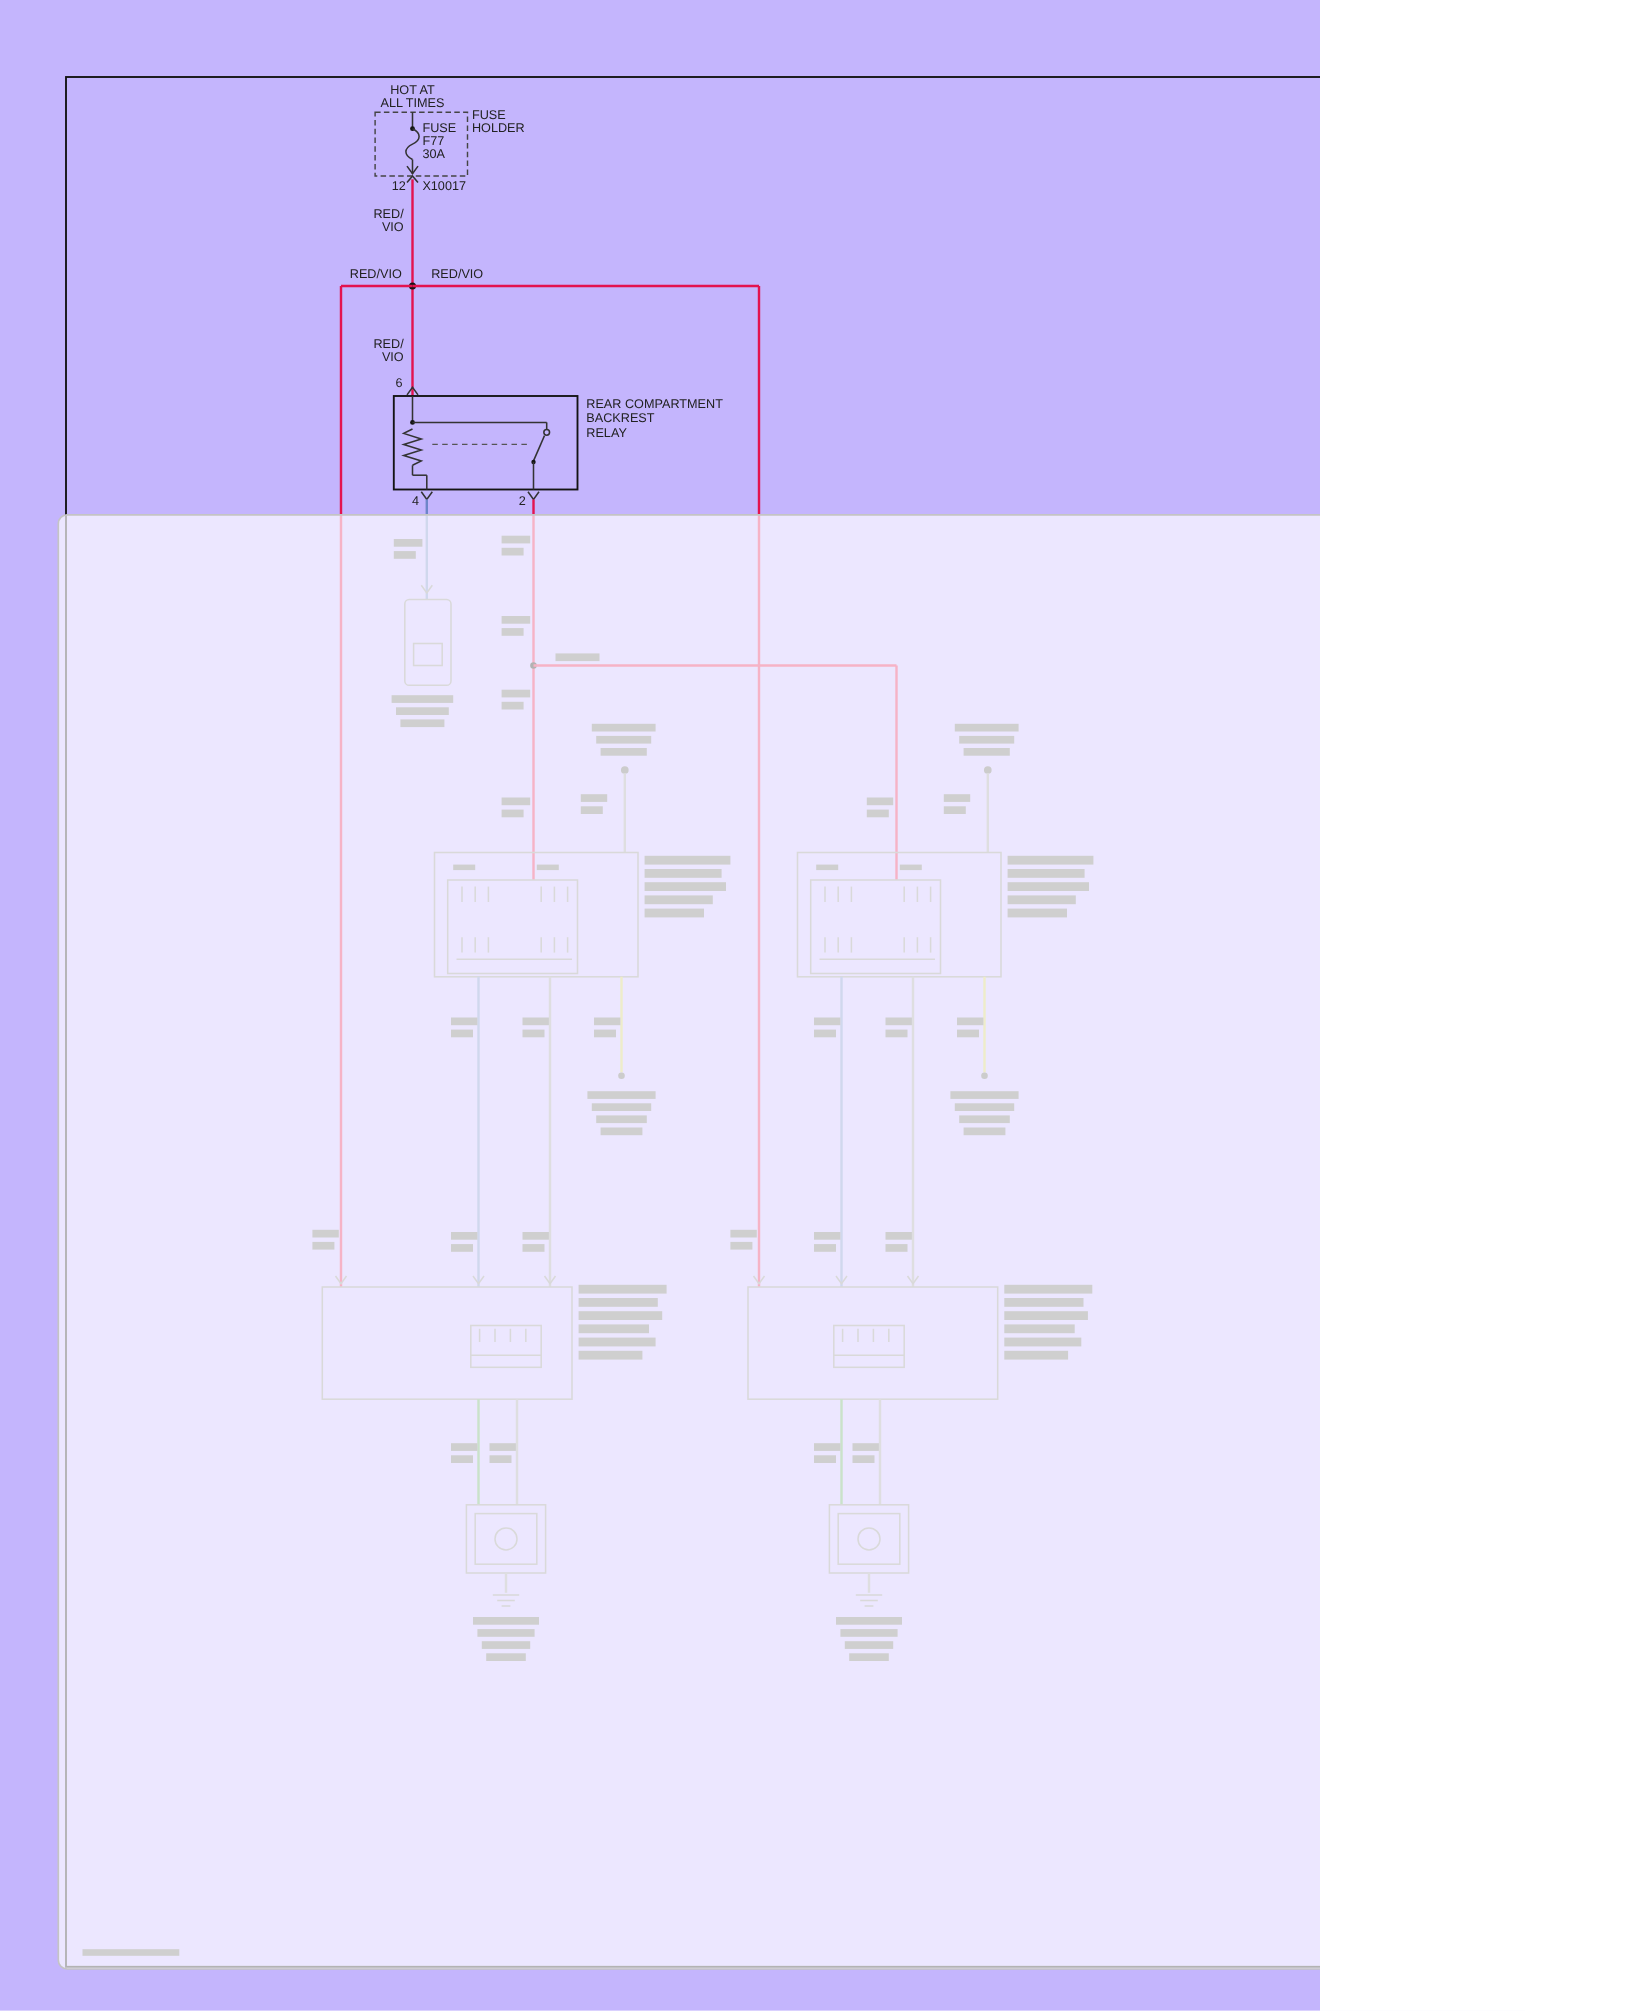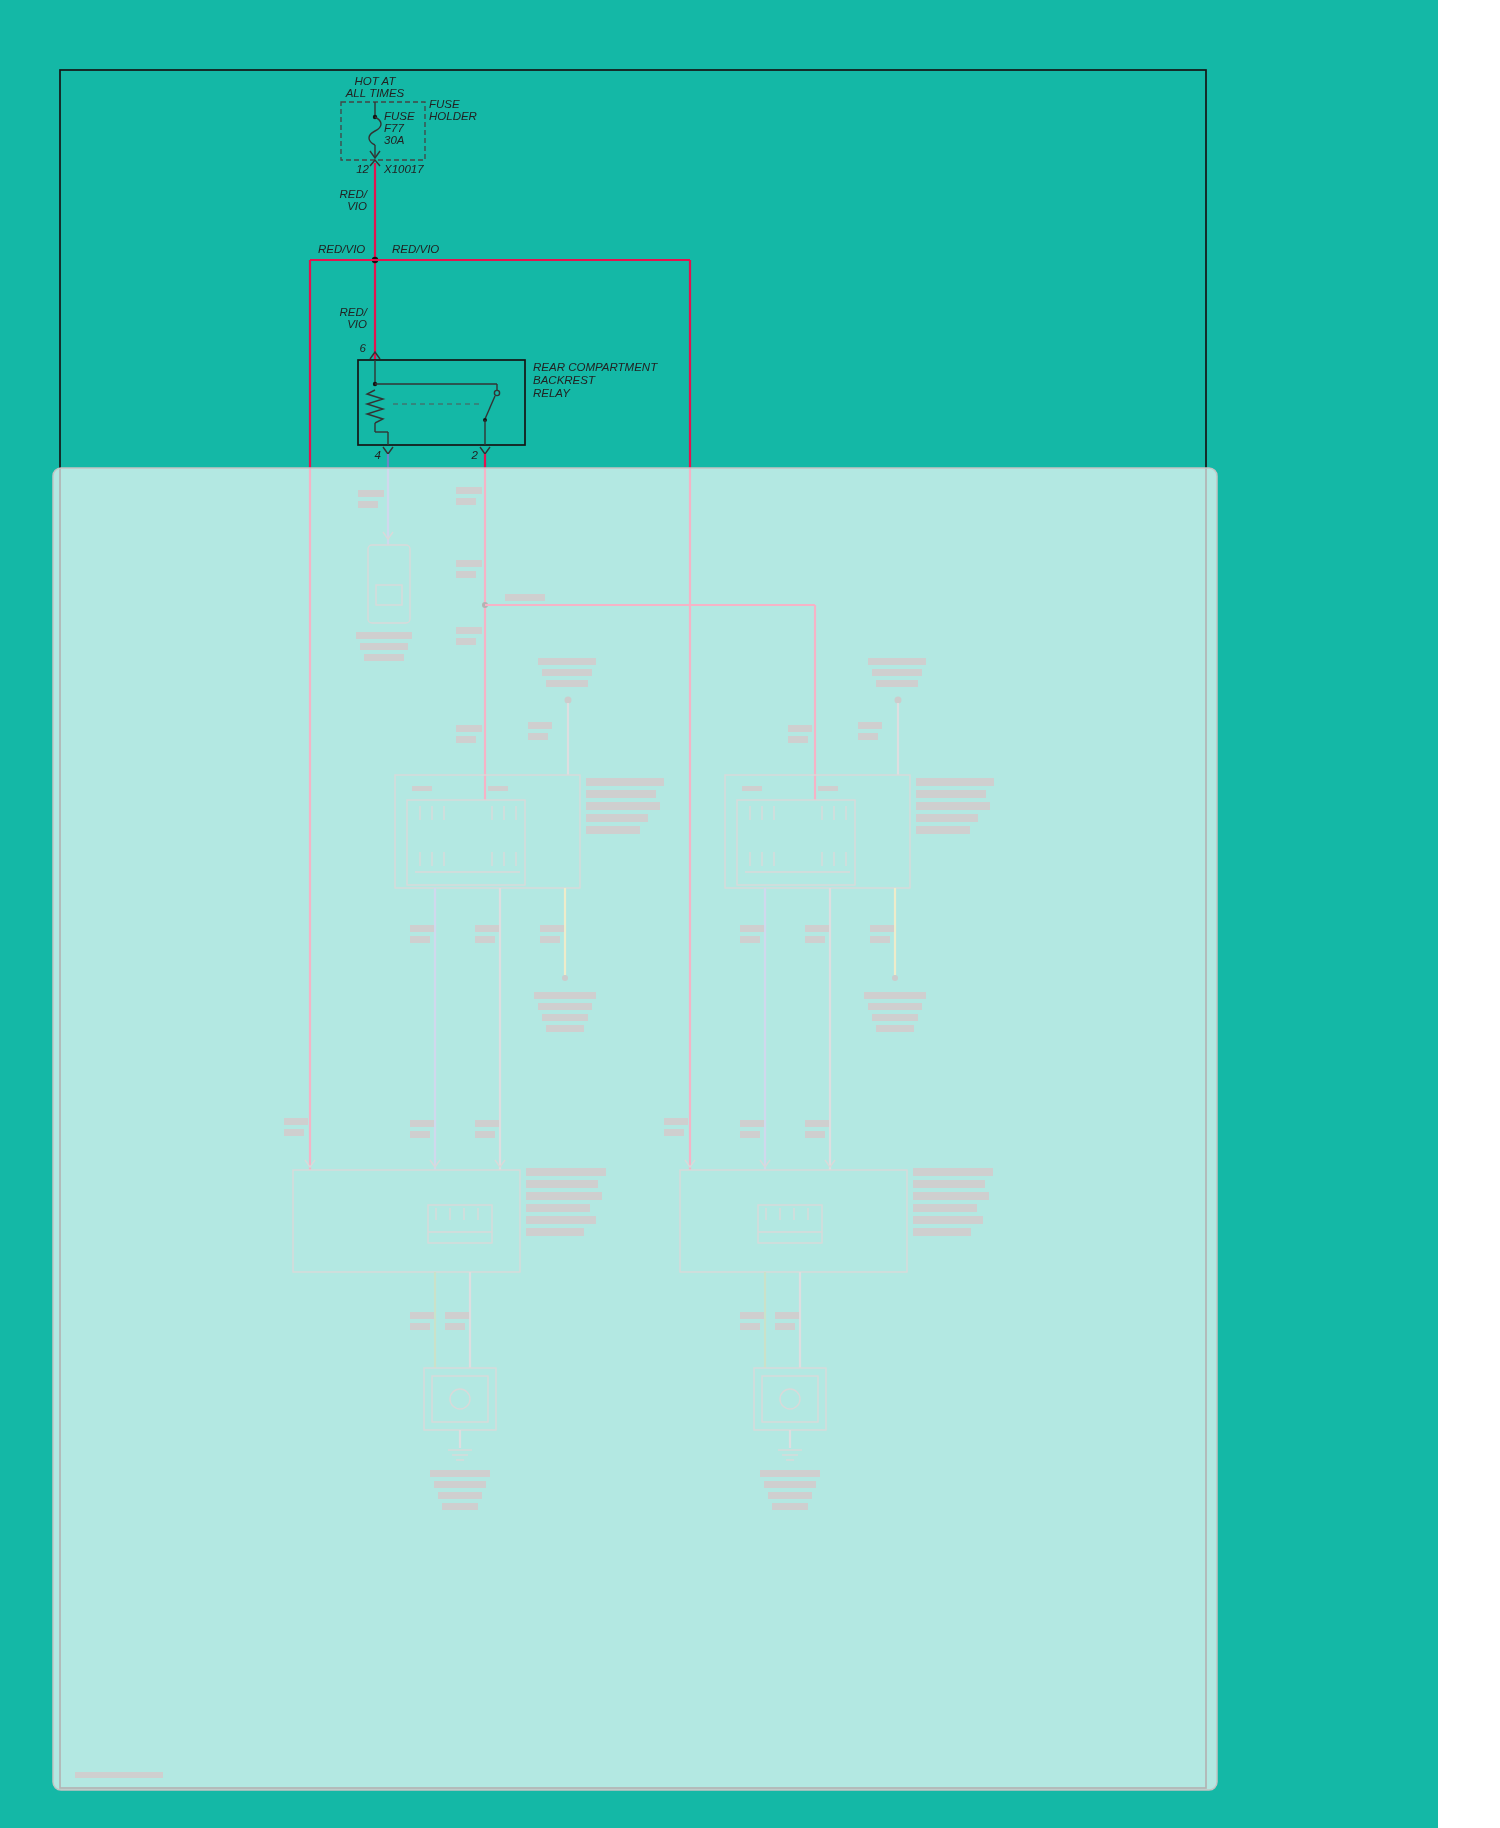--- a/index.html
+++ b/index.html
@@ -1,17 +1,17 @@
 <!DOCTYPE html>
 <html><head>
 <meta charset="utf-8">
 <style>
   html,body{margin:0;padding:0;background:#ffffff;}
-  .page{position:relative;width:1438px;height:1828px;background:#14b8a6;overflow:hidden;
-        font-family:"Liberation Sans",sans-serif;font-style:italic;}
+  .page{position:relative;width:1200px;height:1828px;background:#c4b5fd;overflow:hidden;
+        font-family:"Liberation Sans",sans-serif;}
   svg{position:absolute;left:0;top:0;}
   svg text{font-family:"Liberation Sans",sans-serif;font-size:11.5px;fill:#222222;}
   .wire{fill:none;stroke-width:2.2;}
   .ink{fill:none;stroke:#333333;stroke-width:1.4;}
   .box{fill:none;stroke:#141414;stroke-width:1.7;}
   .dash{fill:none;stroke:#444444;stroke-width:1.3;stroke-dasharray:5,3;}
   .fbox{fill:none;stroke:#8a8a8a;stroke-width:1.4;}
   .tick{stroke:#8a8a8a;stroke-width:1.4;}
   .bar{fill:#6a6a6a;}
   .dot{fill:#141414;}

